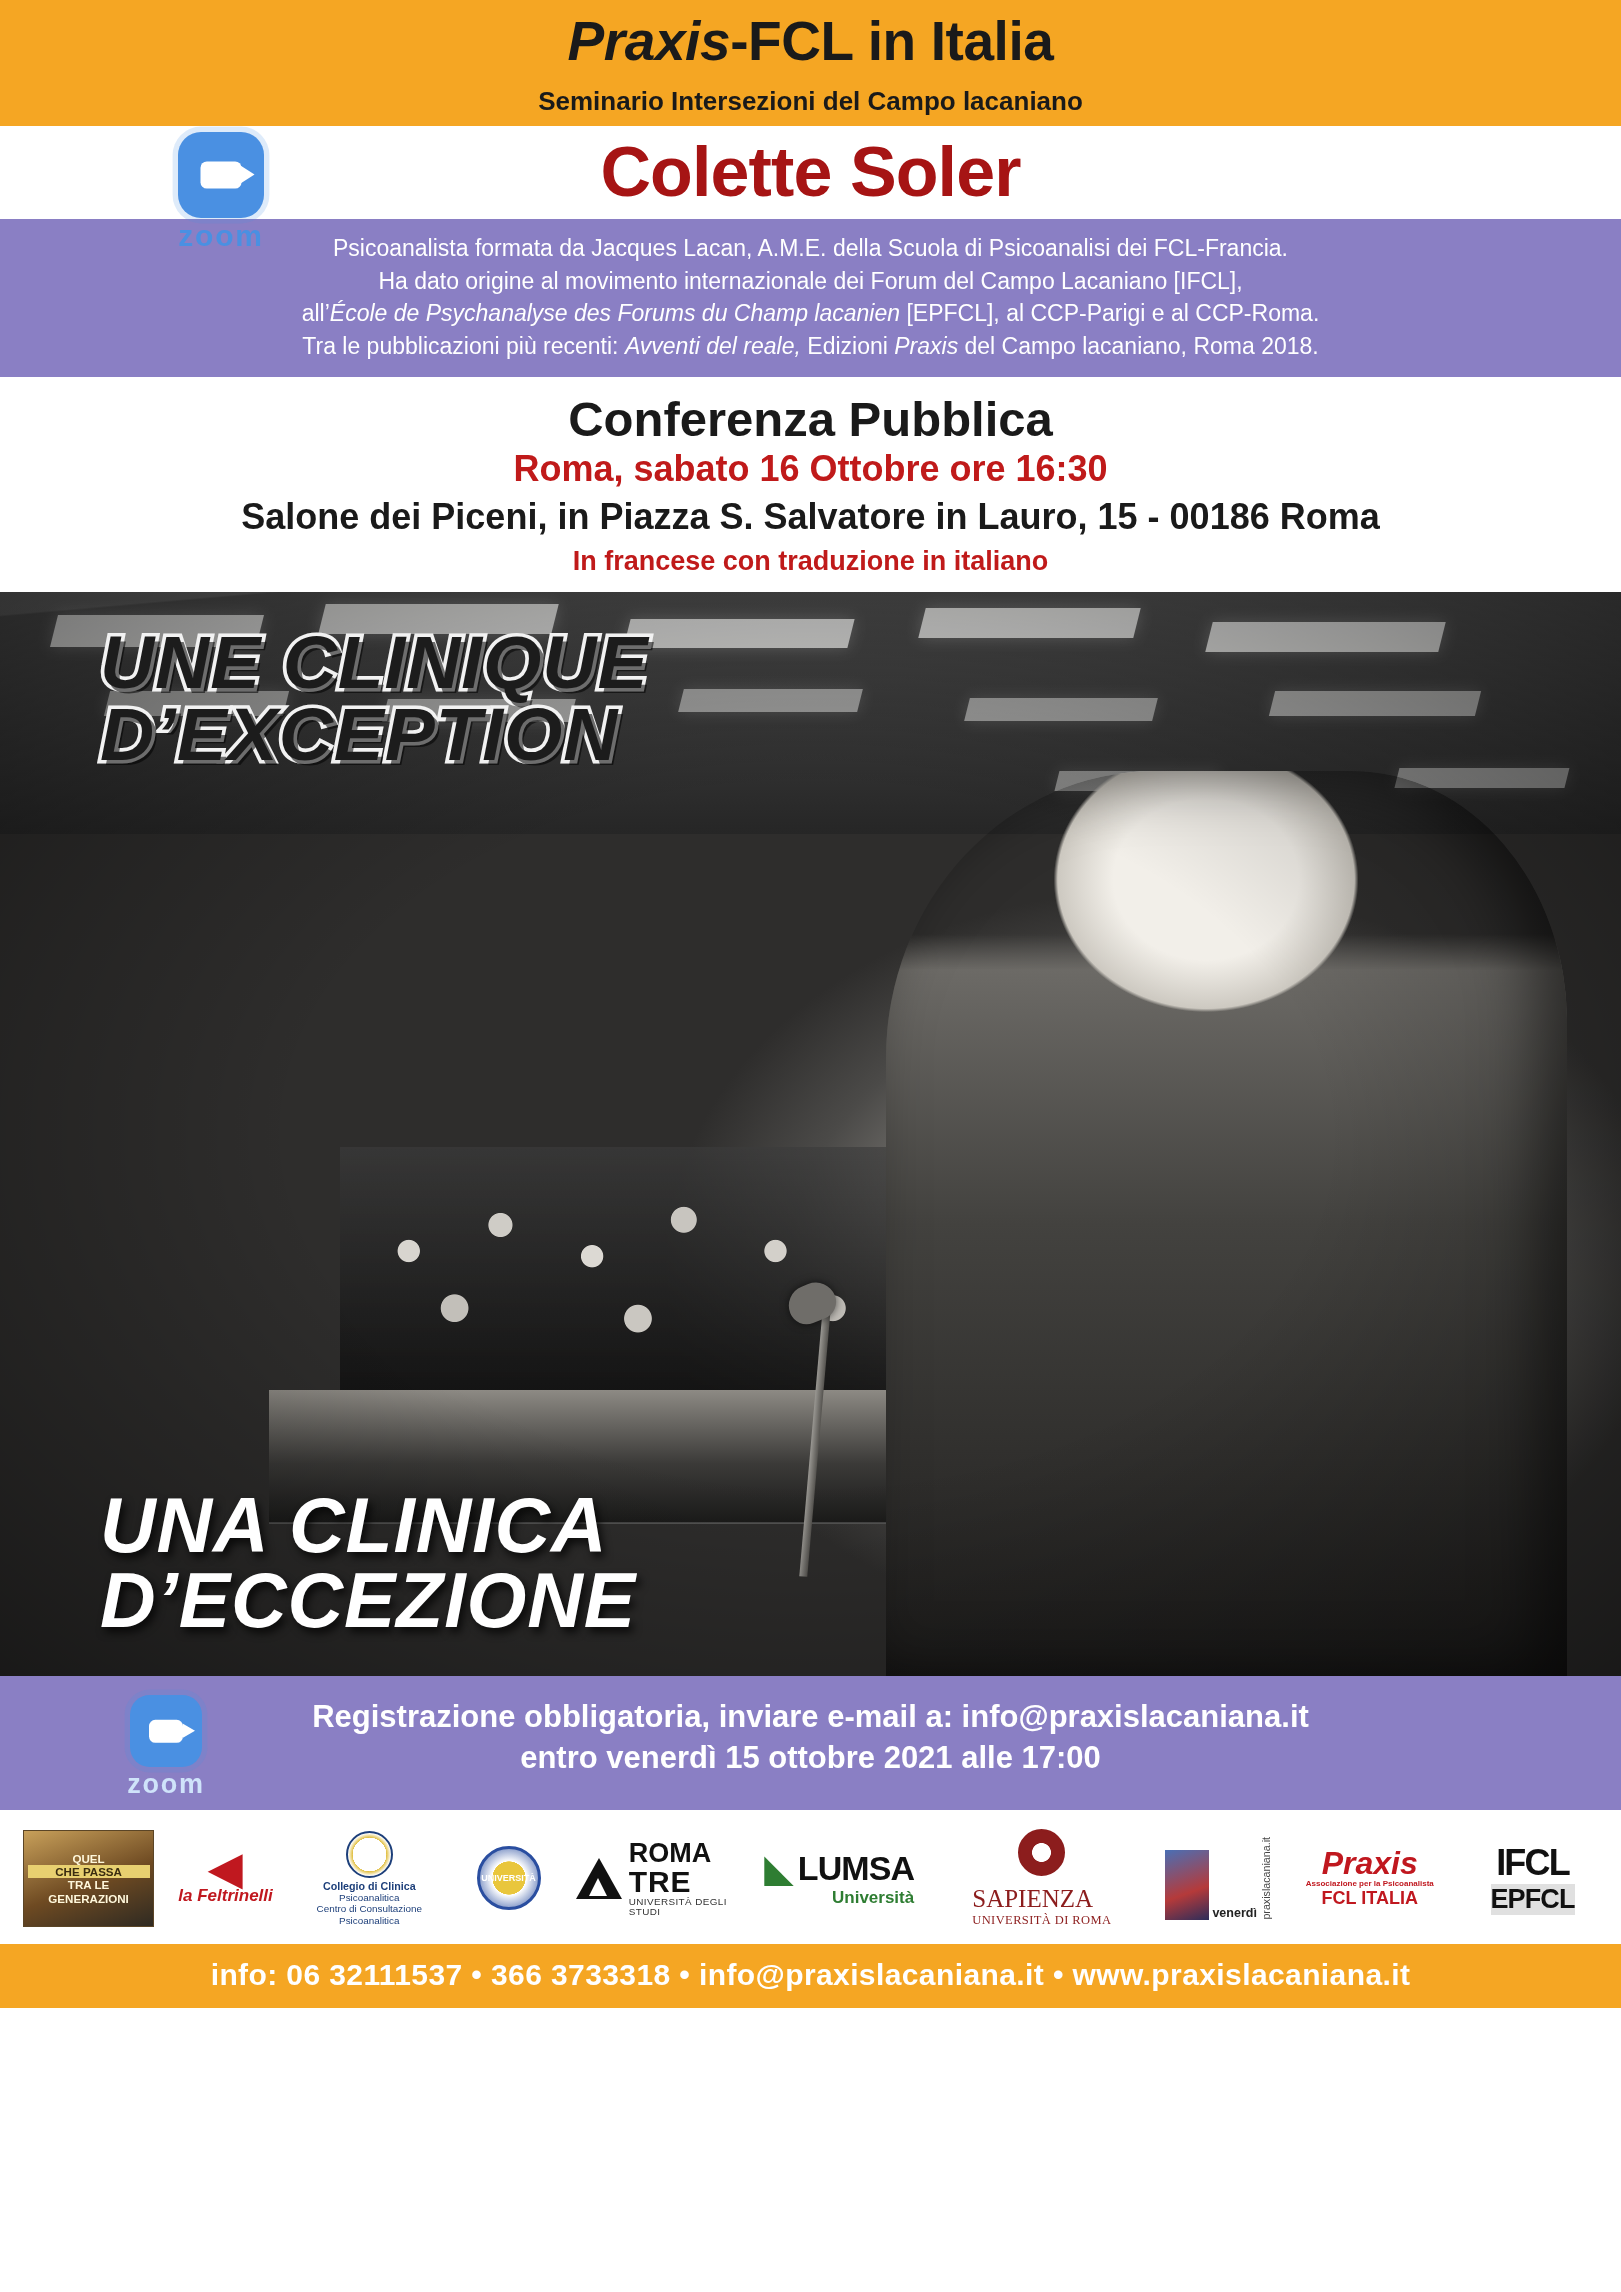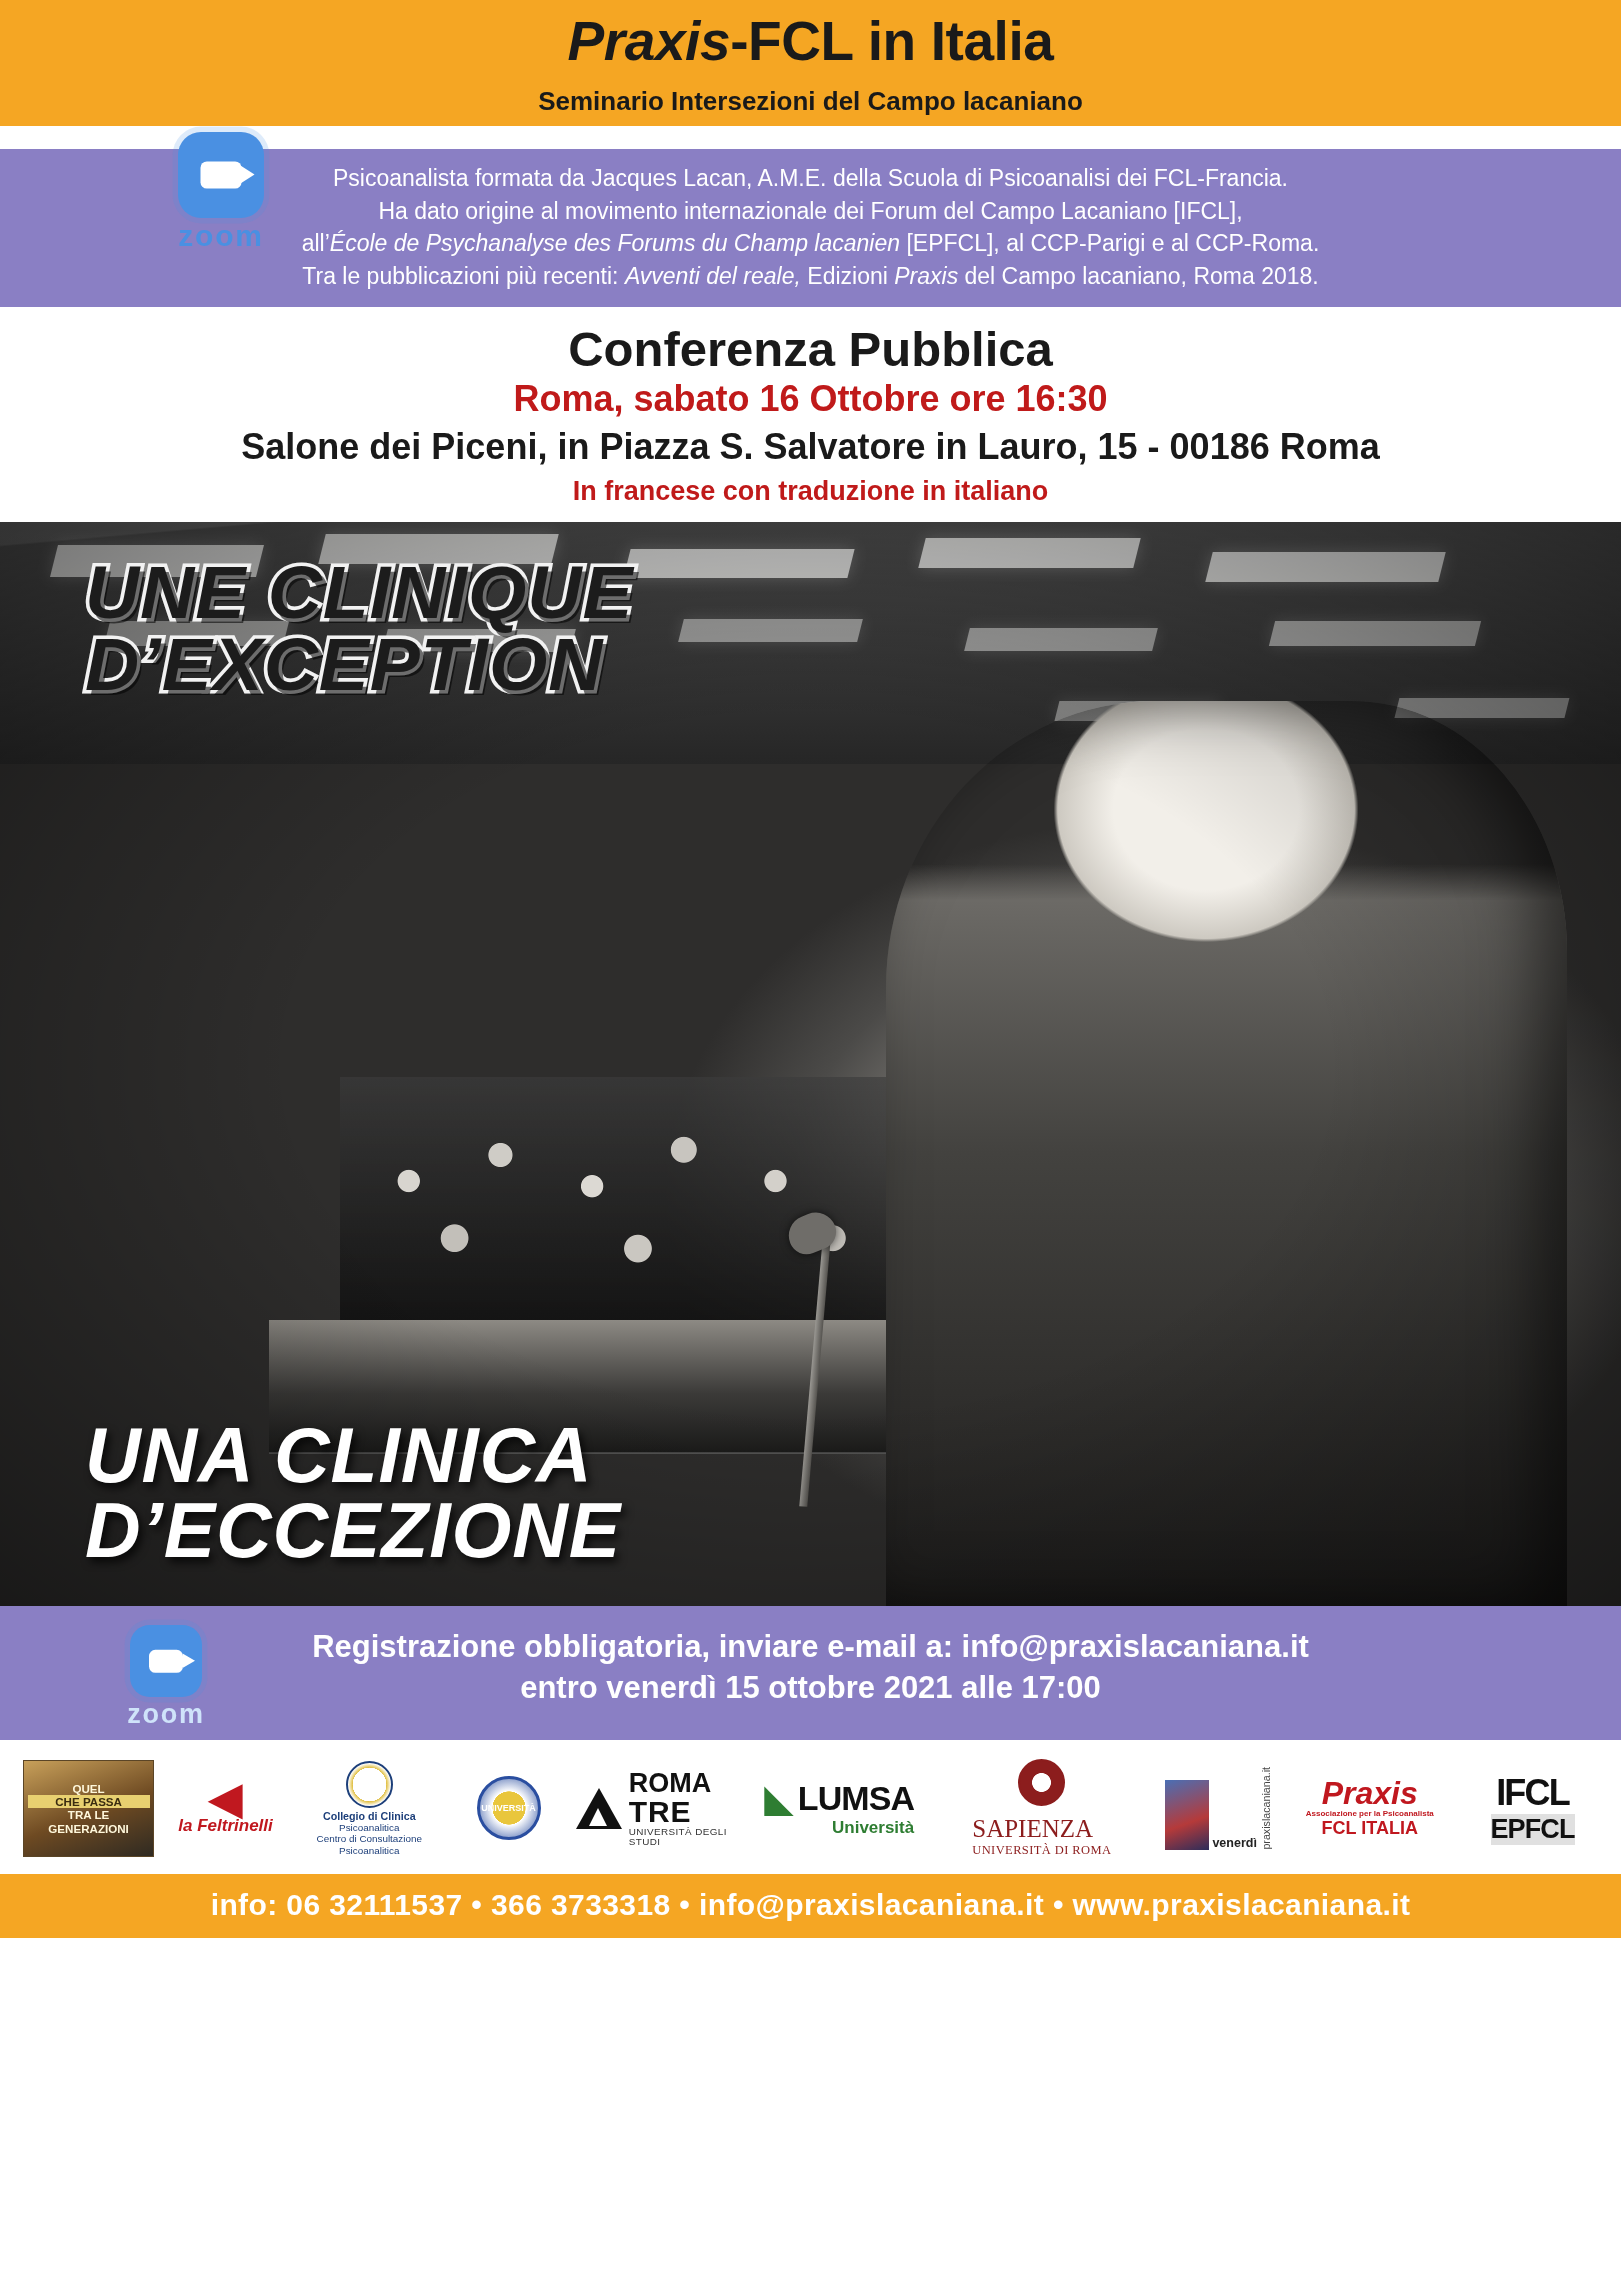--- a/index.html
+++ b/index.html
@@ -216,21 +216,21 @@
     transform: rotate(-22deg);
     box-shadow: 0 0 9px rgba(0,0,0,0.6);
   }
   .vignette {
     position: absolute; inset: 0;
     background: radial-gradient(ellipse at 50% 50%, rgba(0,0,0,0) 45%, rgba(0,0,0,0.45) 100%);
   }
 
   .headline-top, .headline-bottom {
     position: absolute;
-    left: 85px;
+    left: 100px;
     font-weight: bold;
     line-height: 0.97;
     letter-spacing: 0.9px;
   }
   .headline-top {
     top: 34px;
     font-size: 75px;
     color: #1c1c1c;
     -webkit-text-stroke: 7.2px #f2f2f2;
     paint-order: stroke fill;
@@ -389,20 +389,21 @@
     <div class="subtitle-seminar">Seminario Intersezioni del Campo lacaniano</div>
   </div>
 
   <div class="speaker-band">
     <div class="zoom-badge">
       <div class="zoom-square">
         <div class="zoom-cam"></div>
       </div>
       <div class="zoom-word">zoom</div>
     </div>
+    <div class="speaker-name">Colette Soler</div>
   </div>
 
   <div class="bio-band">
     <div class="bio-line">Psicoanalista formata da Jacques Lacan, A.M.E. della Scuola di Psicoanalisi dei FCL-Francia.</div>
     <div class="bio-line">Ha dato origine al movimento internazionale dei Forum del Campo Lacaniano [IFCL],</div>
     <div class="bio-line">
       <span>all’</span><i>École de Psychanalyse des Forums du Champ lacanien</i><span> [EPFCL], al CCP-Parigi e al CCP-Roma.</span>
     </div>
     <div class="bio-line">
       <span>Tra le pubblicazioni più recenti: </span><i>Avventi del reale,</i><span> Edizioni </span><i>Praxis</i><span> del Campo lacaniano, Roma 2018.</span>

